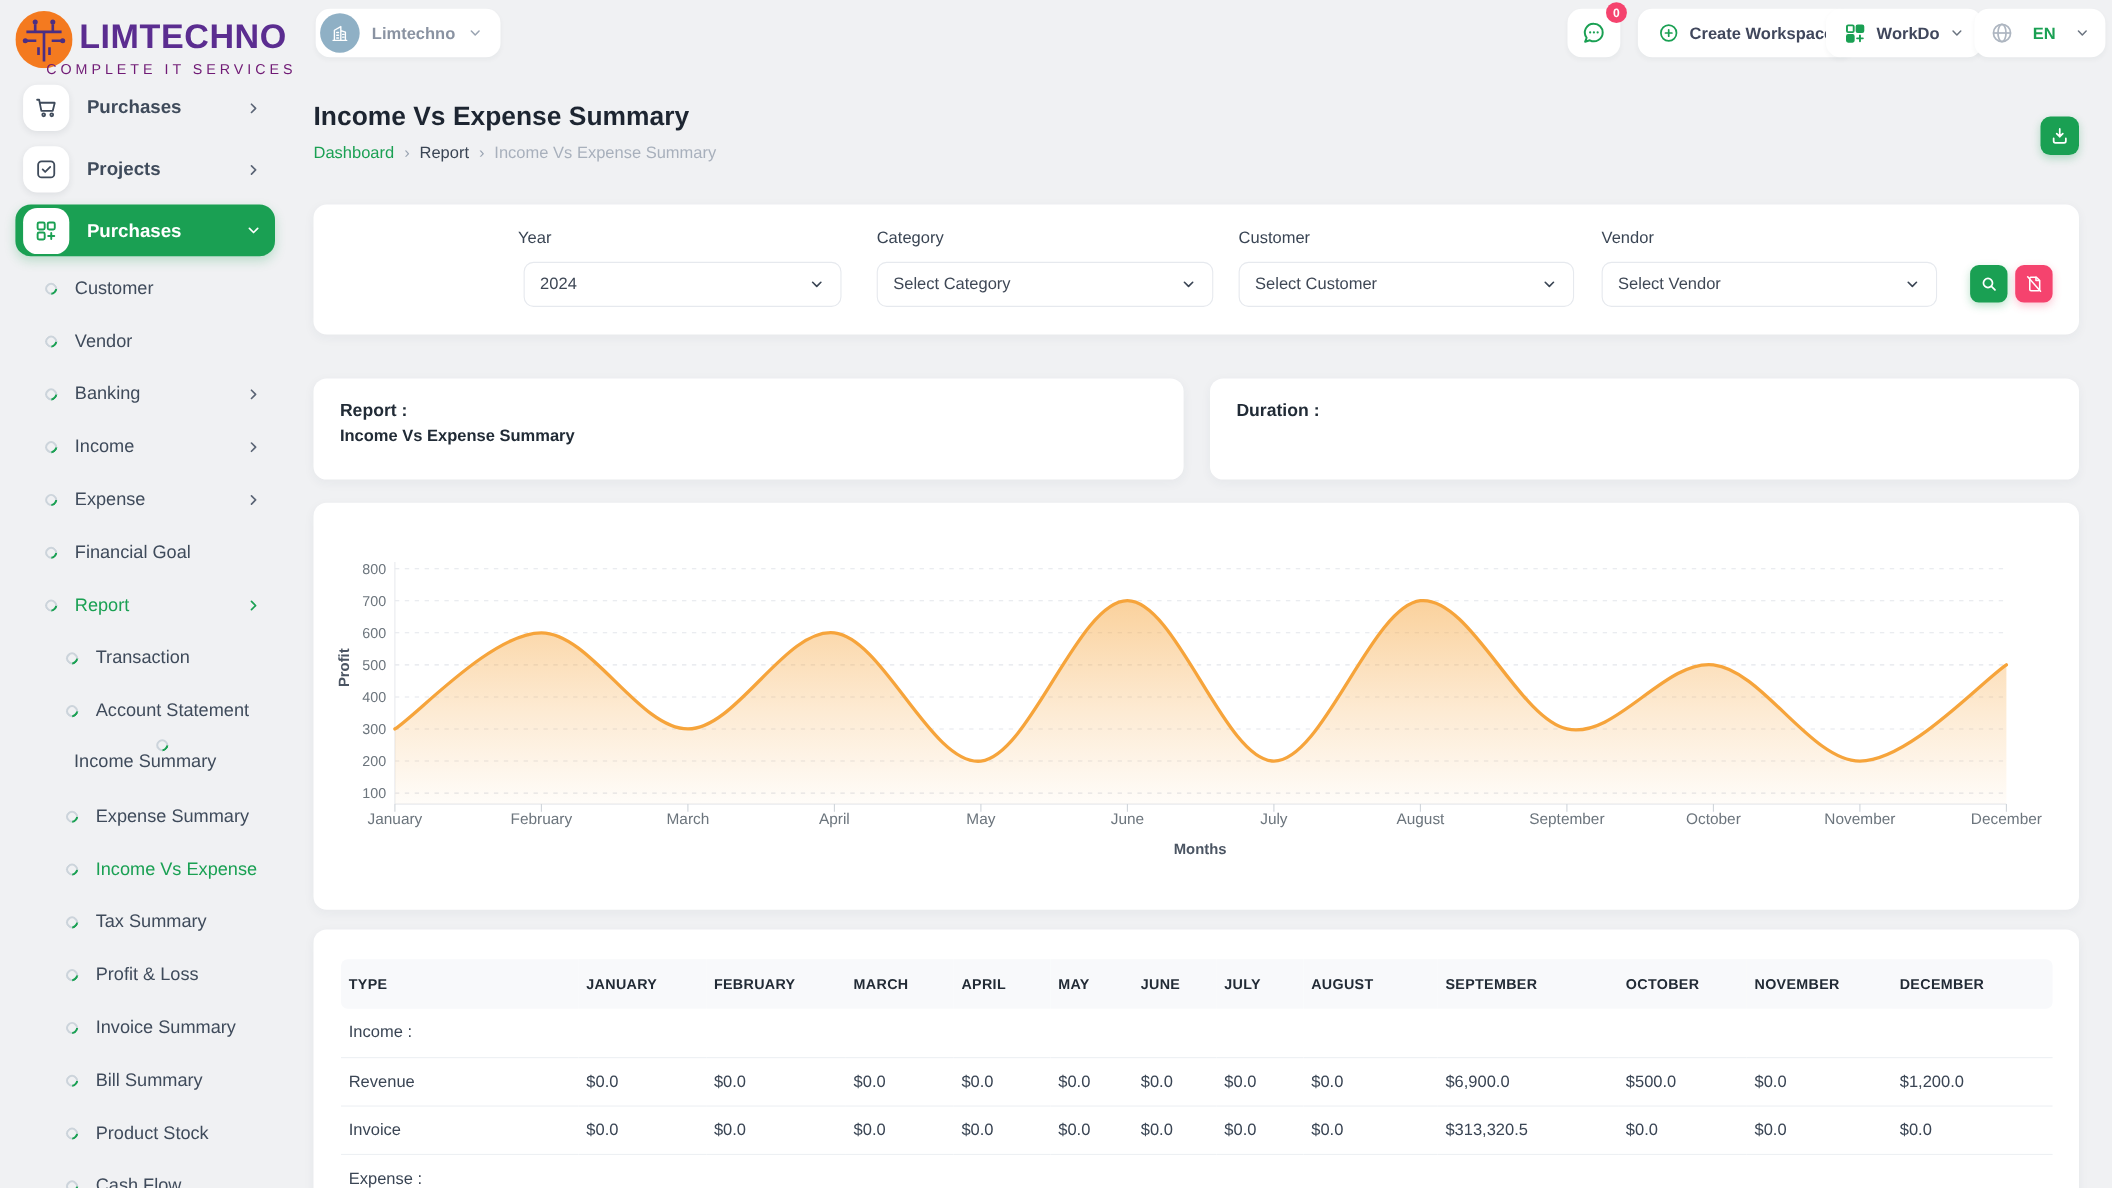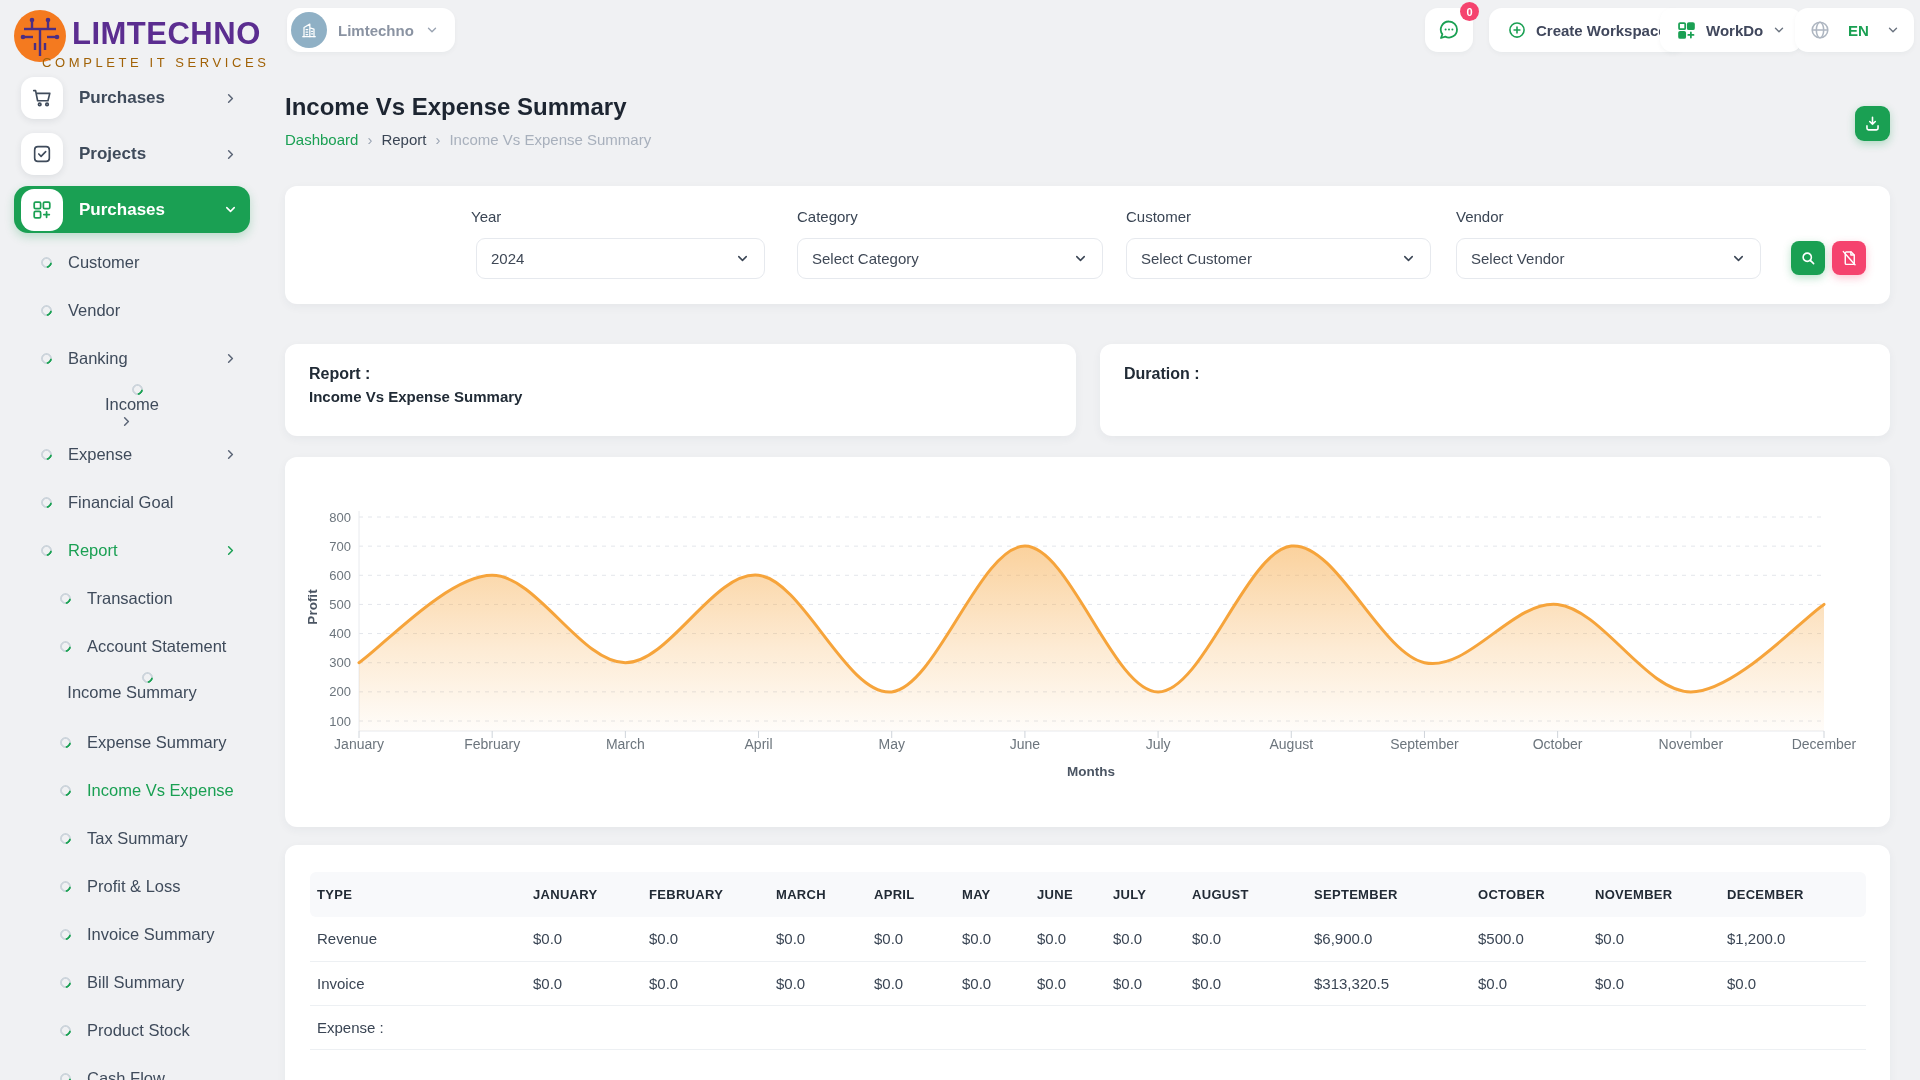--- a/index.html
+++ b/index.html
@@ -10,21 +10,21 @@
     font-family:"Liberation Sans","DejaVu Sans",sans-serif;
     color:#2c3644;
   }
   .card { position:absolute; background:#fff; border-radius:12px; box-shadow:0 3px 10px rgba(40,50,70,.05); }
 
   
   #sidebar { position:absolute; left:0; top:0; width:265px; height:1080px; }
   .brand { position:absolute; left:14px; top:8px; width:240px; height:70px; }
   .brand-circle { position:absolute; left:0; top:2px; }
   .brand-name { position:absolute; left:58px; top:8px; font-size:31px; font-weight:800; color:#5B2D90; letter-spacing:.5px; }
-  .brand-tag { position:absolute; left:28px; top:47px; font-size:13px; font-weight:500; color:#a16207; letter-spacing:3.6px; white-space:nowrap; }
+  .brand-tag { position:absolute; left:28px; top:47px; font-size:13px; font-weight:500; color:#701a75; letter-spacing:3.6px; white-space:nowrap; }
 
   .nav-item { position:absolute; left:14px; width:236px; height:44px; display:flex; align-items:center; cursor:pointer; }
   .icon-box { width:42px; height:42px; background:#fff; border-radius:13px; box-shadow:0 2px 7px rgba(30,40,60,.09);
               display:flex; align-items:center; justify-content:center; margin:0 16px 0 7px; flex:none; }
   .nav-label { font-size:17px; font-weight:600; color:#3f4b5b; flex:1; }
   .nav-chev { margin-right:12px; display:flex; }
   .nav-item.active { background:#1AA053; border-radius:14px; height:47px; box-shadow:0 4px 10px rgba(26,160,83,.25); }
   .nav-item.active .nav-label { color:#fff; }
   .nav-item.active .icon-box { box-shadow:none; }
 
@@ -181,21 +181,21 @@
       </div>
       <div class="sub-item ind1" style="top: 336px;">
         <span class="bullet"></span>
         <span class="sub-label">Banking</span>
         <span class="sub-chev">
           <svg width="15" height="15" viewBox="0 0 24 24" fill="none" stroke="#5b6576" stroke-width="2.4" stroke-linecap="round" stroke-linejoin="round">
             <path d="M9 6l6 6-6 6"></path>
           </svg>
         </span>
       </div>
-      <div class="sub-item ind1" style="top: 384px; flex-direction: column;">
+      <div class="sub-item ind1" style="top: 384px;">
         <span class="bullet"></span>
         <span class="sub-label">Income</span>
         <span class="sub-chev">
           <svg width="15" height="15" viewBox="0 0 24 24" fill="none" stroke="#5b6576" stroke-width="2.4" stroke-linecap="round" stroke-linejoin="round">
             <path d="M9 6l6 6-6 6"></path>
           </svg>
         </span>
       </div>
       <div class="sub-item ind1" style="top: 432px;">
         <span class="bullet"></span>
@@ -514,20 +514,23 @@
             <th>JULY</th>
             <th>AUGUST</th>
             <th>SEPTEMBER</th>
             <th>OCTOBER</th>
             <th>NOVEMBER</th>
             <th>DECEMBER</th>
           </tr>
         </thead>
         <tbody>
           <tr>
+            <td colspan="13">Income :</td>
+          </tr>
+          <tr>
             <td>Revenue</td>
             <td>$0.0</td>
             <td>$0.0</td>
             <td>$0.0</td>
             <td>$0.0</td>
             <td>$0.0</td>
             <td>$0.0</td>
             <td>$0.0</td>
             <td>$0.0</td>
             <td>$6,900.0</td>

